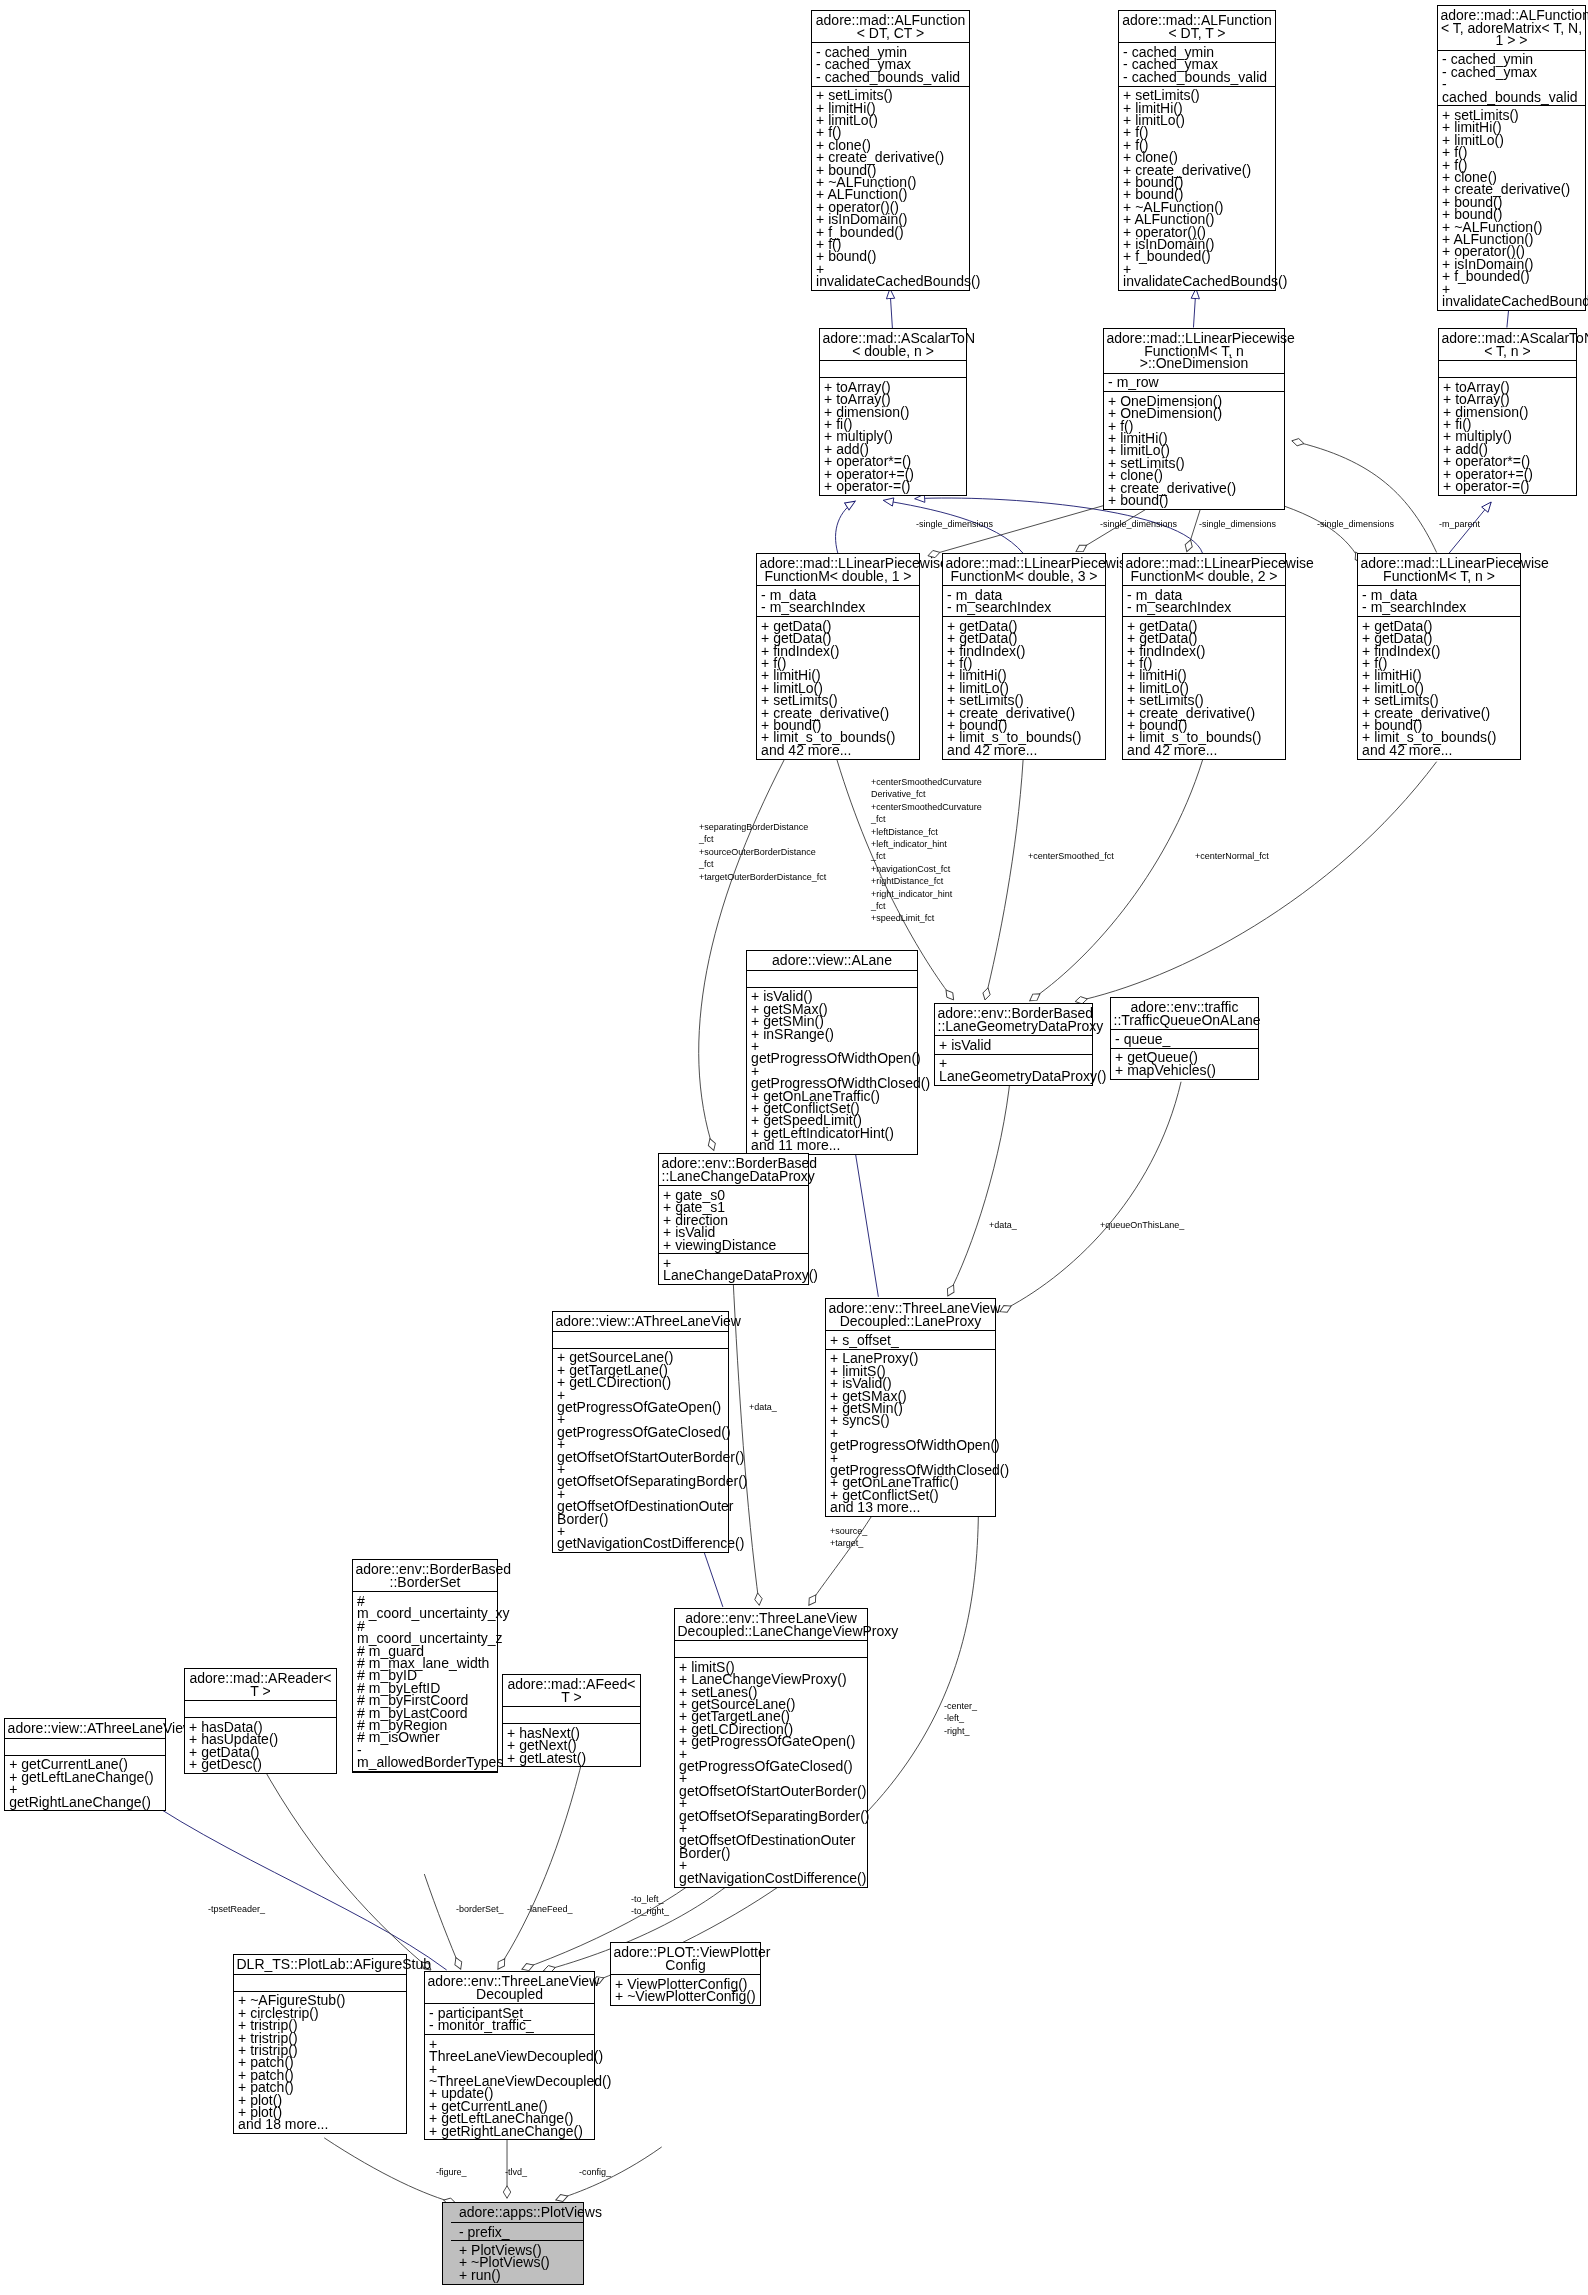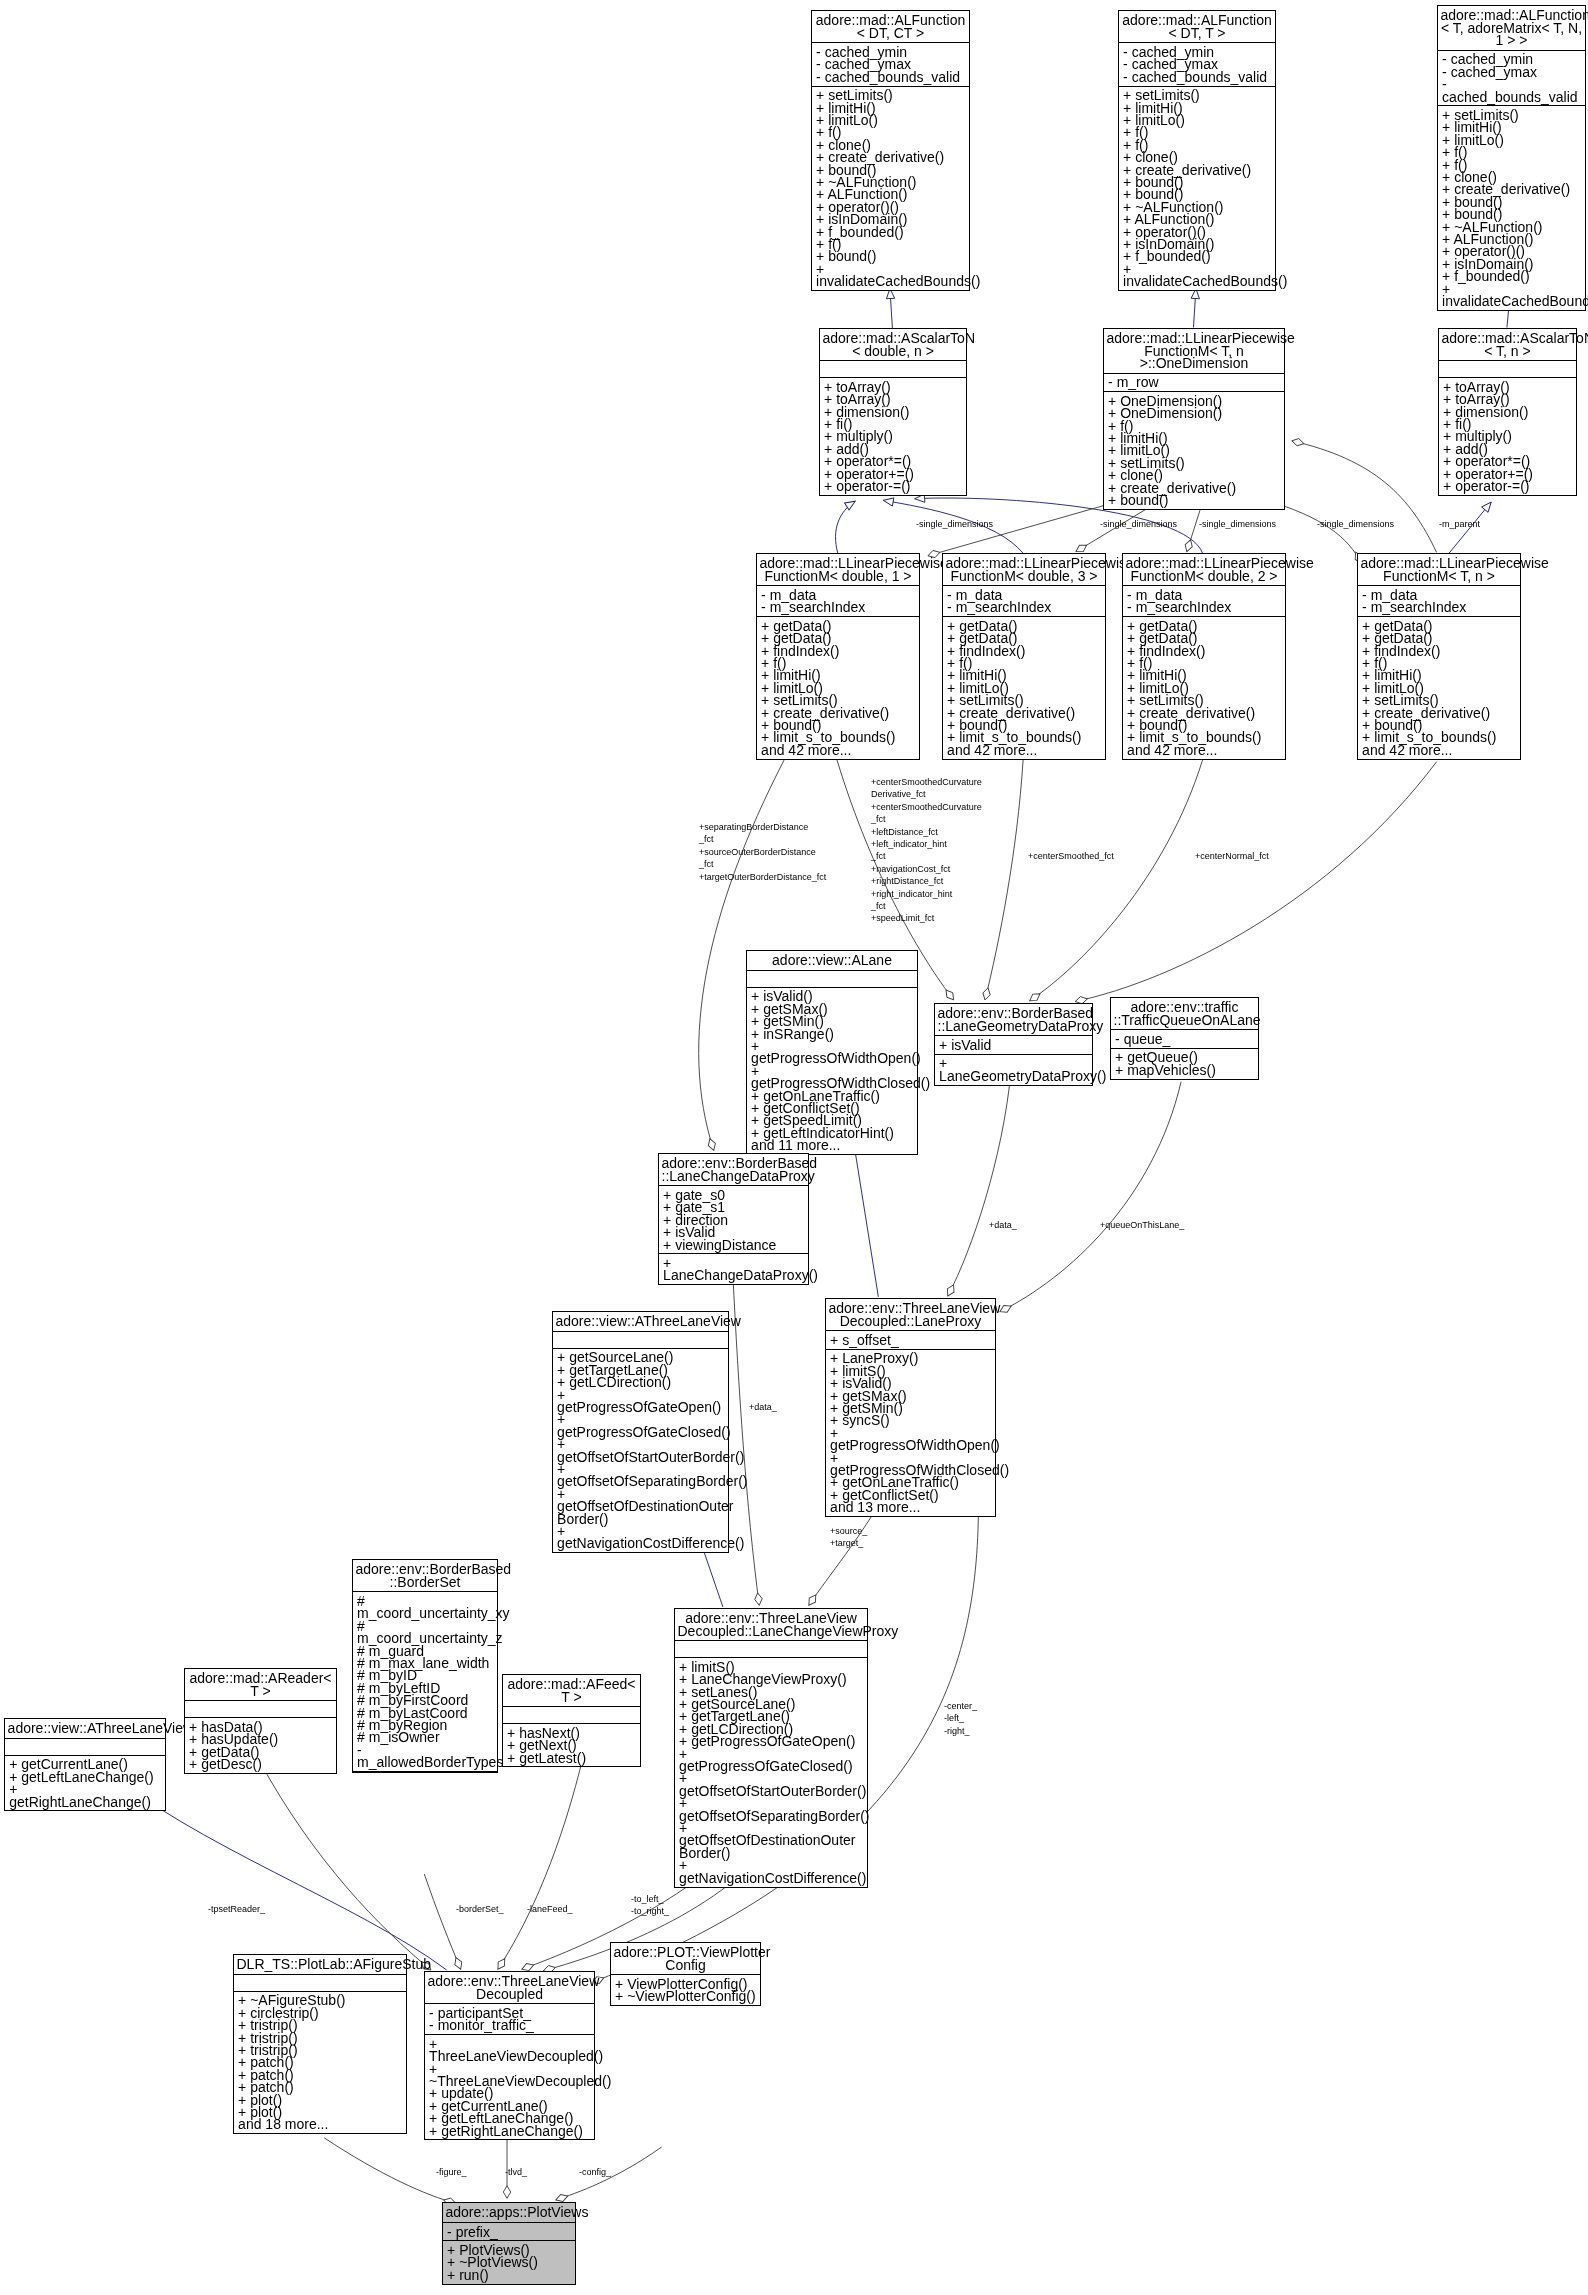--- a/index.html
+++ b/index.html
@@ -6,21 +6,21 @@
   #canvas{position:relative;width:1588px;height:2295px;background:#fff;
           font-family:"Liberation Sans", sans-serif;color:#000;}
   #edges{position:absolute;left:0;top:0;width:1588px;height:2295px;}
   .inh{fill:none;stroke:#191970;stroke-width:1.1;}
   .agg{fill:none;stroke:#3c3c3c;stroke-width:1.1;}
   .cls{position:absolute;background:#fff;border:0.8px solid #000;
        font-size:14px;line-height:12.4px;}
   .cls .t{border-bottom:0.8px solid #000;text-align:center;padding:3.3px 2.5px;white-space:pre-line;}
   .cls .a{border-bottom:0.8px solid #000;padding:2.5px 4.1px;min-height:10.8px;white-space:pre-line;}
   .cls .m{padding:2.5px 4.1px;min-height:10.8px;white-space:pre-line;}
-  .cls.filled, .cls.filled .t, .cls.filled .a, .cls.filled .m{background:#bfbfbf;}
+  .cls.filled, .cls.filled .t, .cls.filled .a, .cls.filled .m{background:#bfbfbf;padding-left:8px;}
   .elabel{position:absolute;font-size:9px;line-height:12.4px;white-space:pre-line;}
   .elabel.c{text-align:left;}
 </style>
 </head>
 <body>
 
 <div id="canvas">
 
 <svg id="edges" viewBox="0 0 1920 2775" xmlns="http://www.w3.org/2000/svg">
   <defs>

